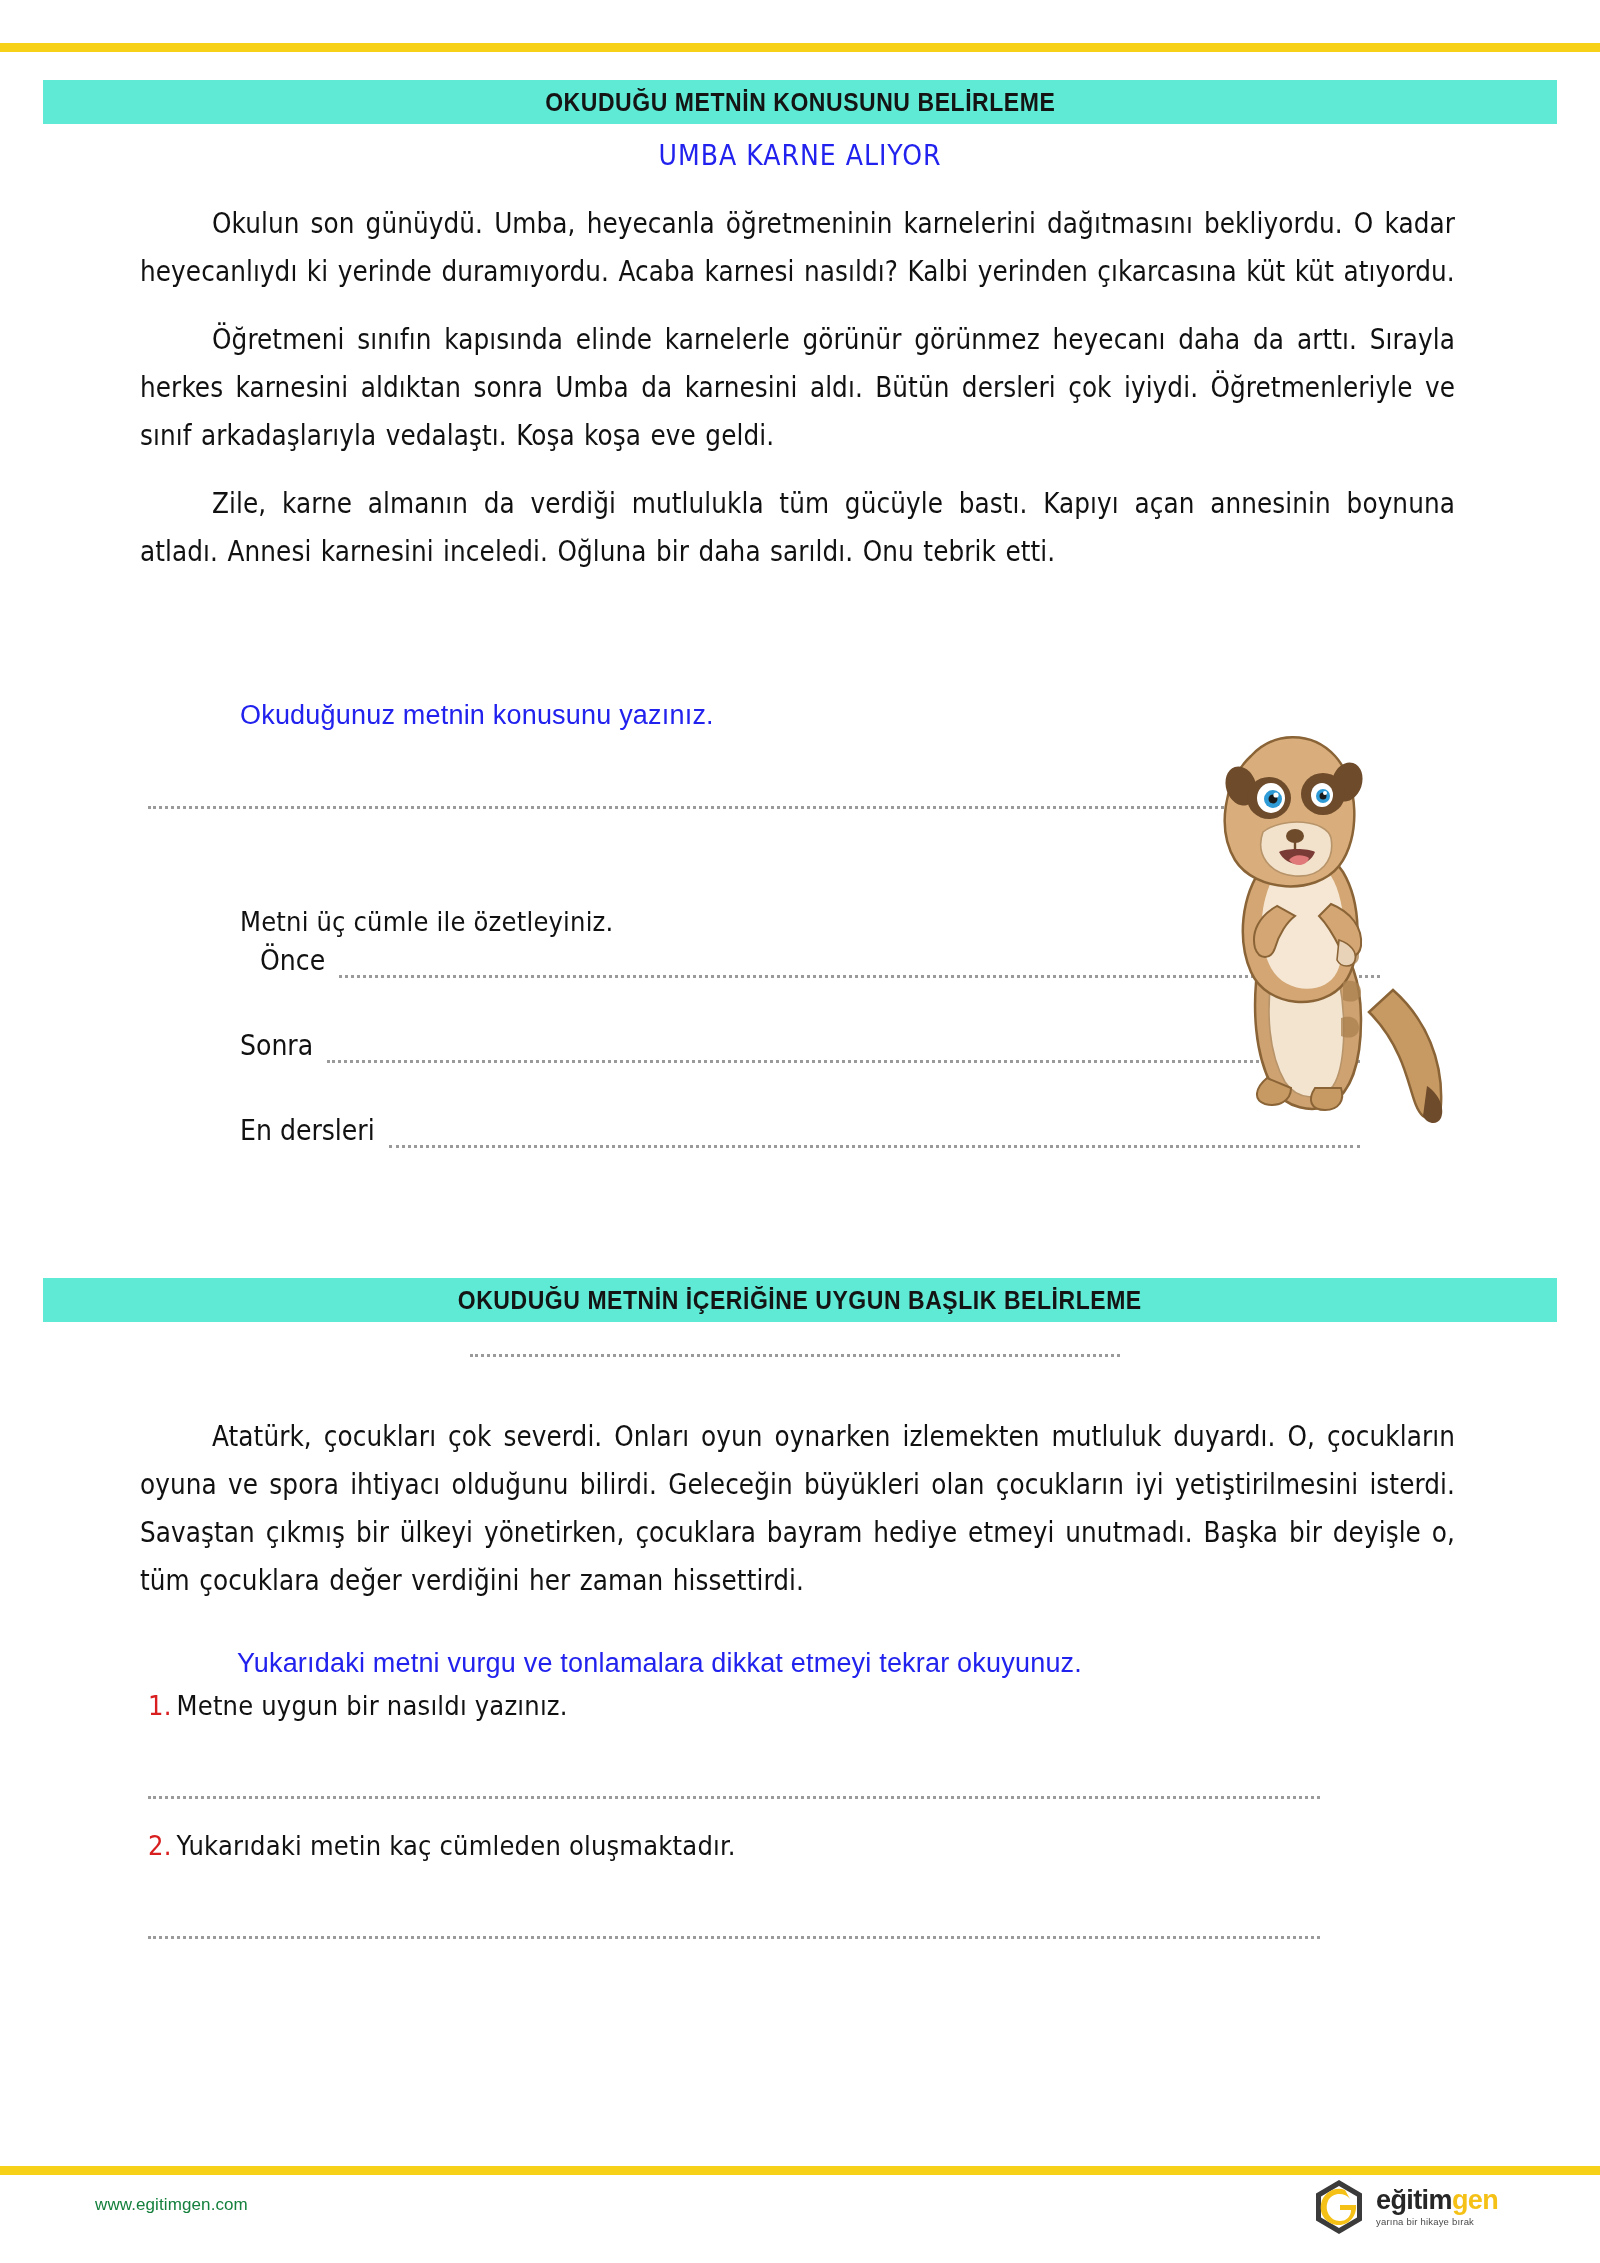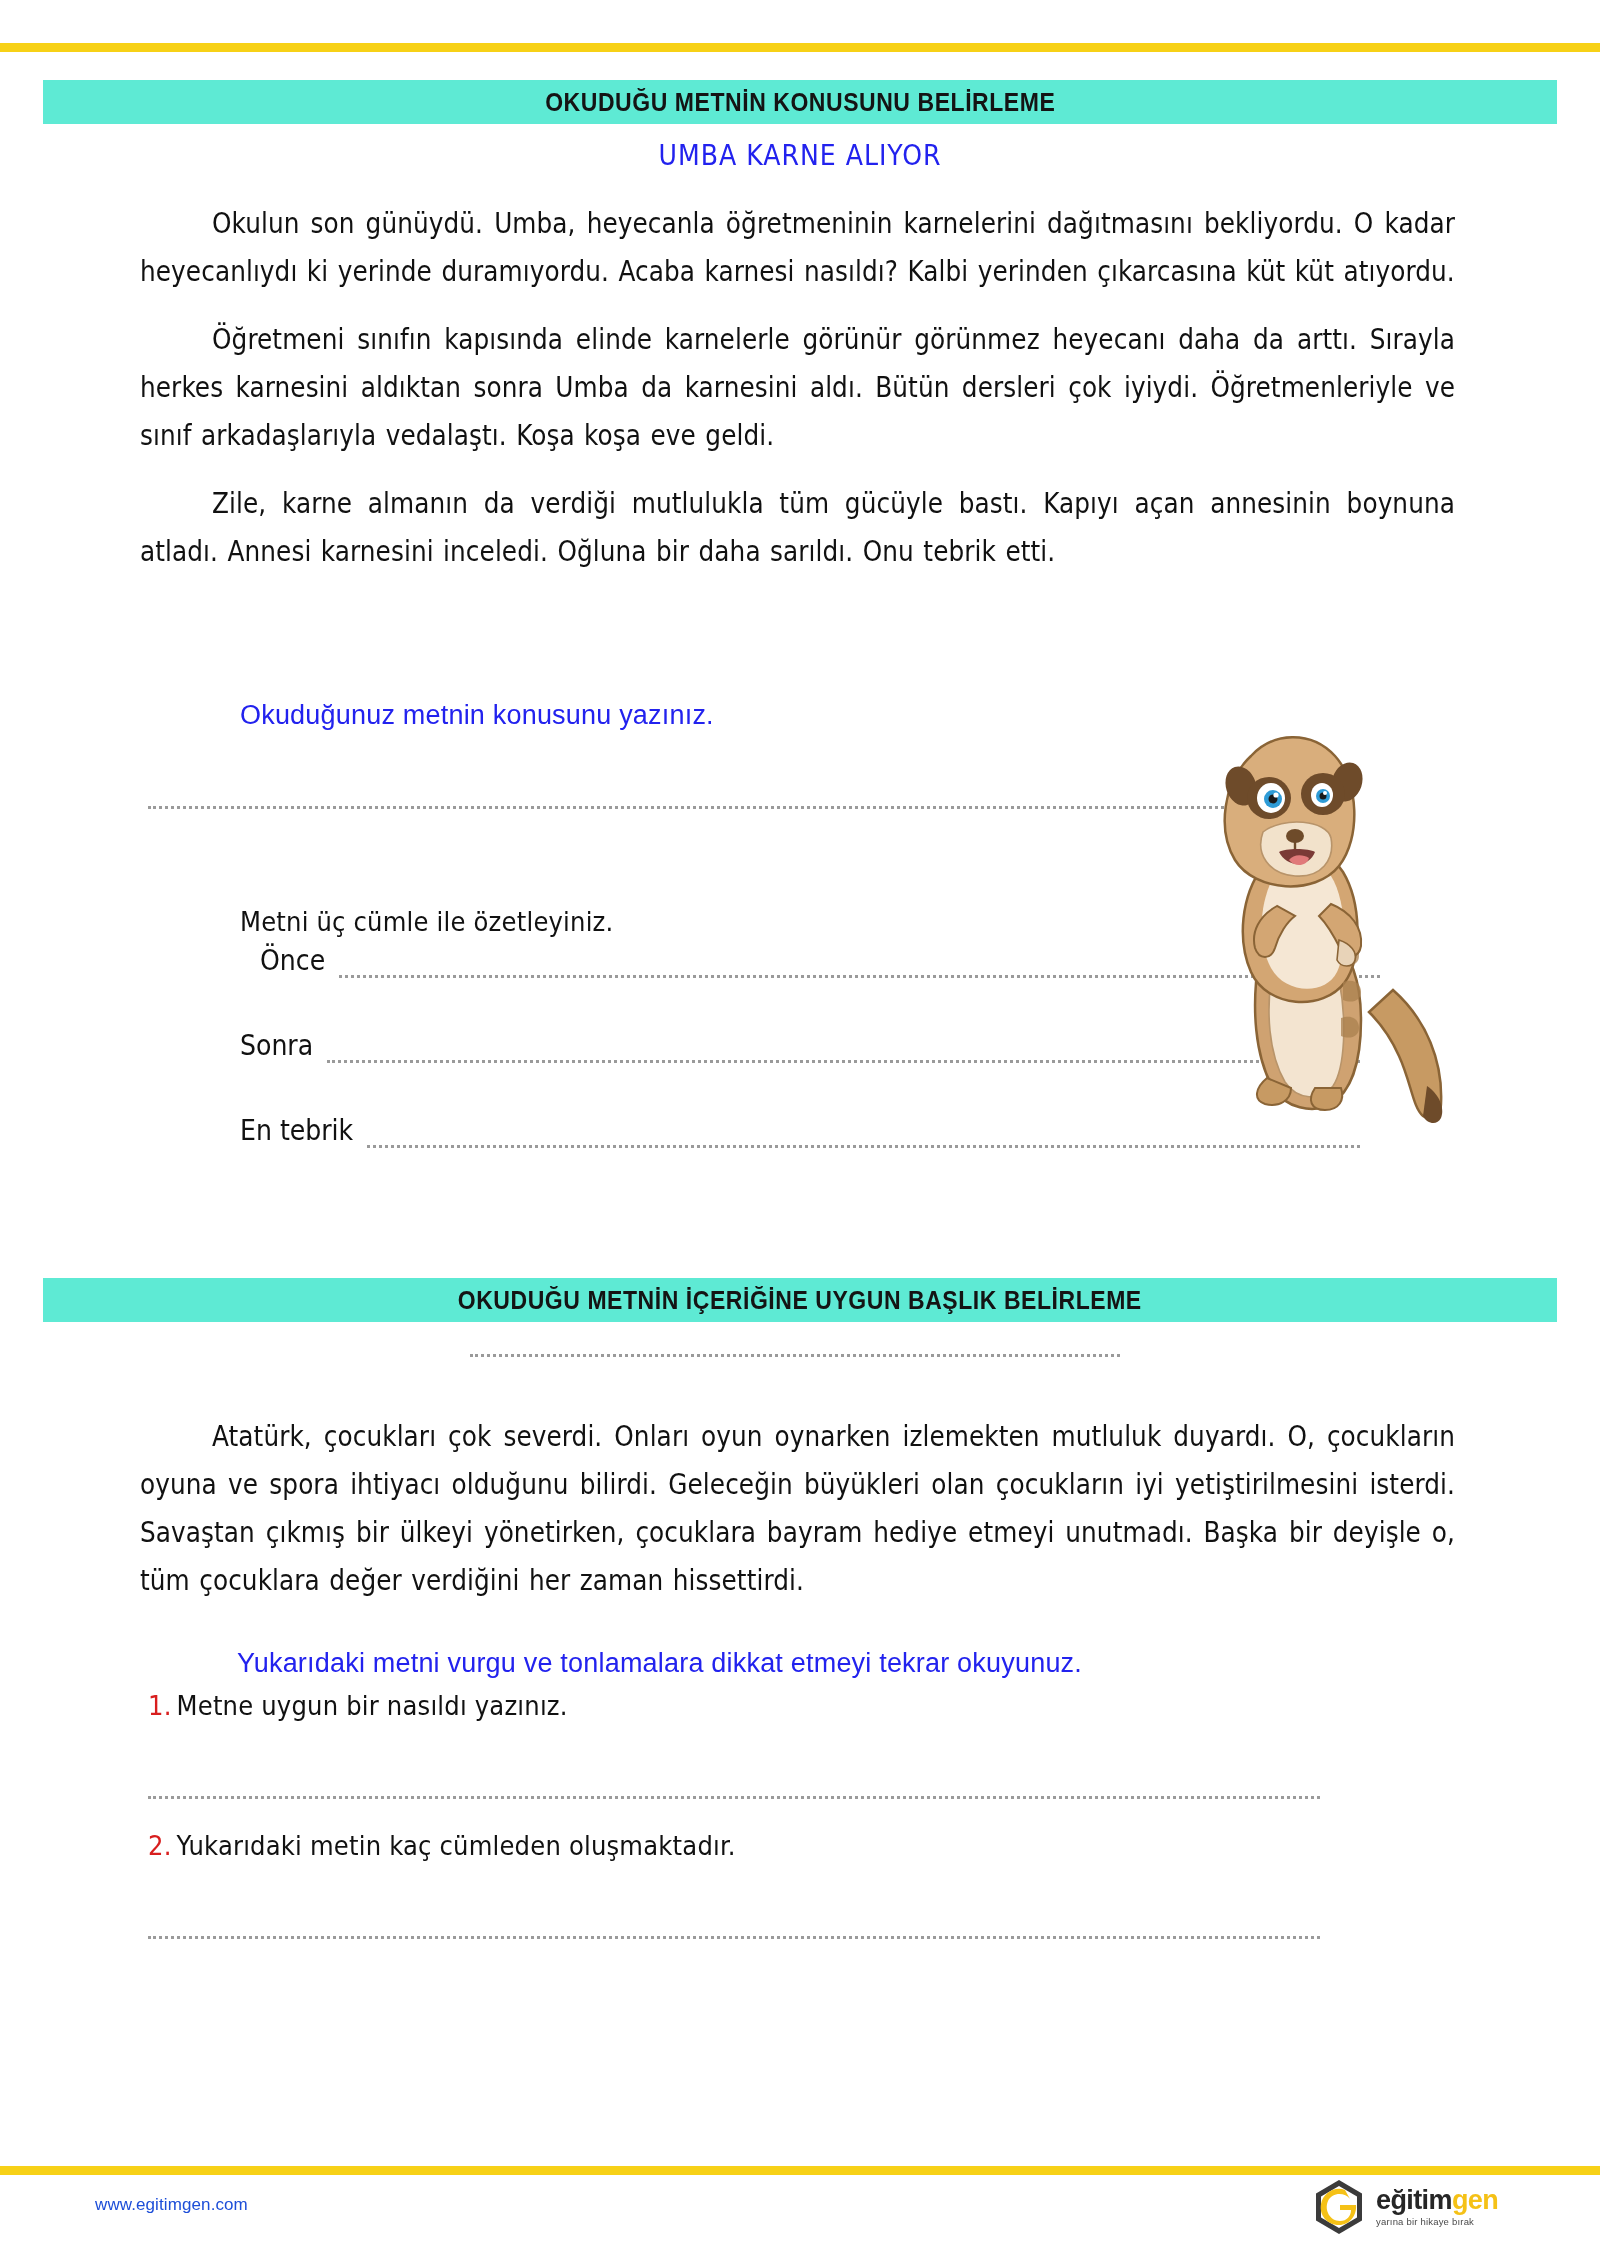--- a/index.html
+++ b/index.html
@@ -159,21 +159,21 @@
   #question-1 { top: 1690px; left: 148px; }
   #question-2 { top: 1830px; left: 148px; }
 
   
   #footer-url {
     position: absolute;
     top: 2195px;
     left: 95px;
     font-family: "Liberation Sans Narrow", "Liberation Sans", sans-serif;
     font-size: 17px;
-    color: #1d4ed8;
+    color: #15803d;
     letter-spacing: 0.1px;
   }
   #footer-logo {
     position: absolute;
     top: 2176px;
     left: 1310px;
     width: 248px;
     height: 62px;
     display: flex;
     align-items: center;
@@ -241,21 +241,21 @@
     <span class="fill-label">Önce</span>
     <span class="fill-rule"></span>
   </div>
 
   <div class="fill-row" id="fill-sonra">
     <span class="fill-label">Sonra</span>
     <span class="fill-rule"></span>
   </div>
 
   <div class="fill-row" id="fill-ensonunda">
-    <span class="fill-label">En tebrik</span>
+    <span class="fill-label">En dersleri</span>
     <span class="fill-rule"></span>
   </div>
 
   <svg id="meerkat" viewBox="0 0 300 440">
 
     <path d="M238 300 C 272 330, 288 372, 286 414 C 286 426, 276 432, 268 426 C 258 418, 256 392, 244 366 C 236 348, 224 332, 214 322 Z" fill="#C79A63" stroke="#8A6436" stroke-width="2.5"></path>
     <path d="M272 396 C 284 404, 290 418, 286 428 C 282 436, 272 434, 268 426 Z" fill="#6E4B2A"></path>
 
     <path d="M104 268 C 96 318, 100 366, 118 398 C 130 418, 158 424, 176 414 C 196 402, 206 372, 206 330 C 206 292, 196 262, 176 248 Z" fill="#CFA271" stroke="#8A6436" stroke-width="2.5"></path>
 

